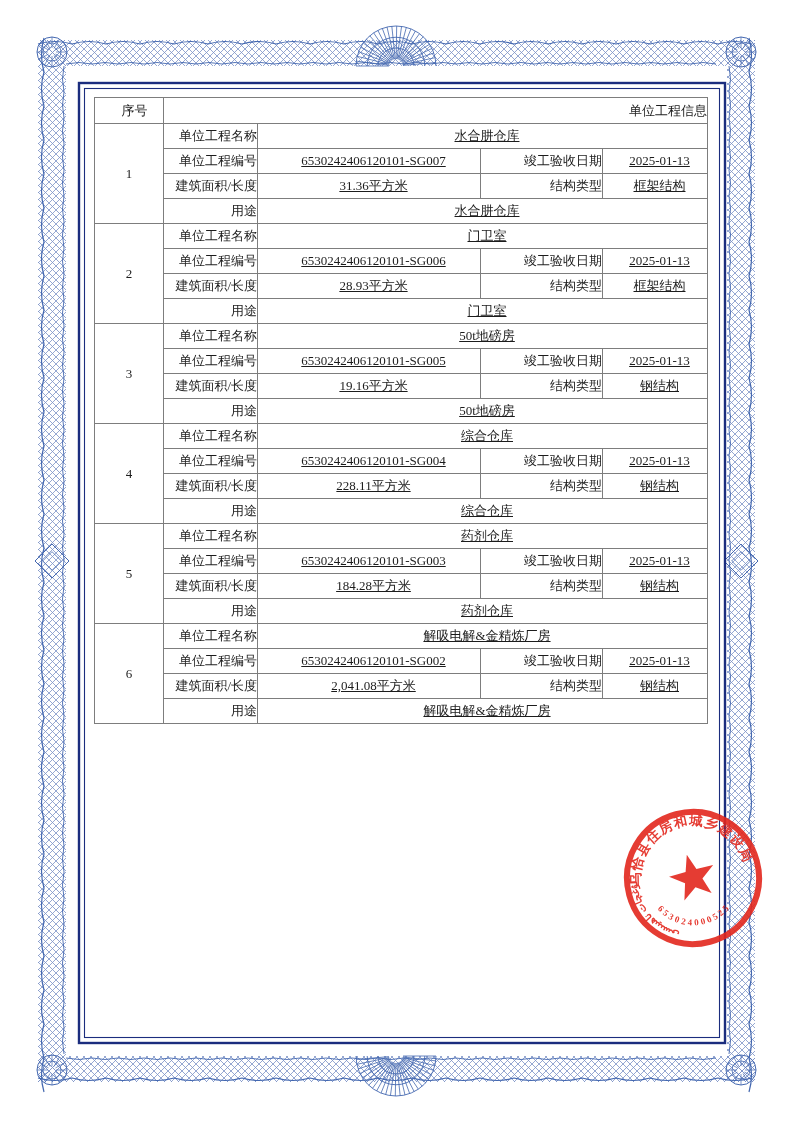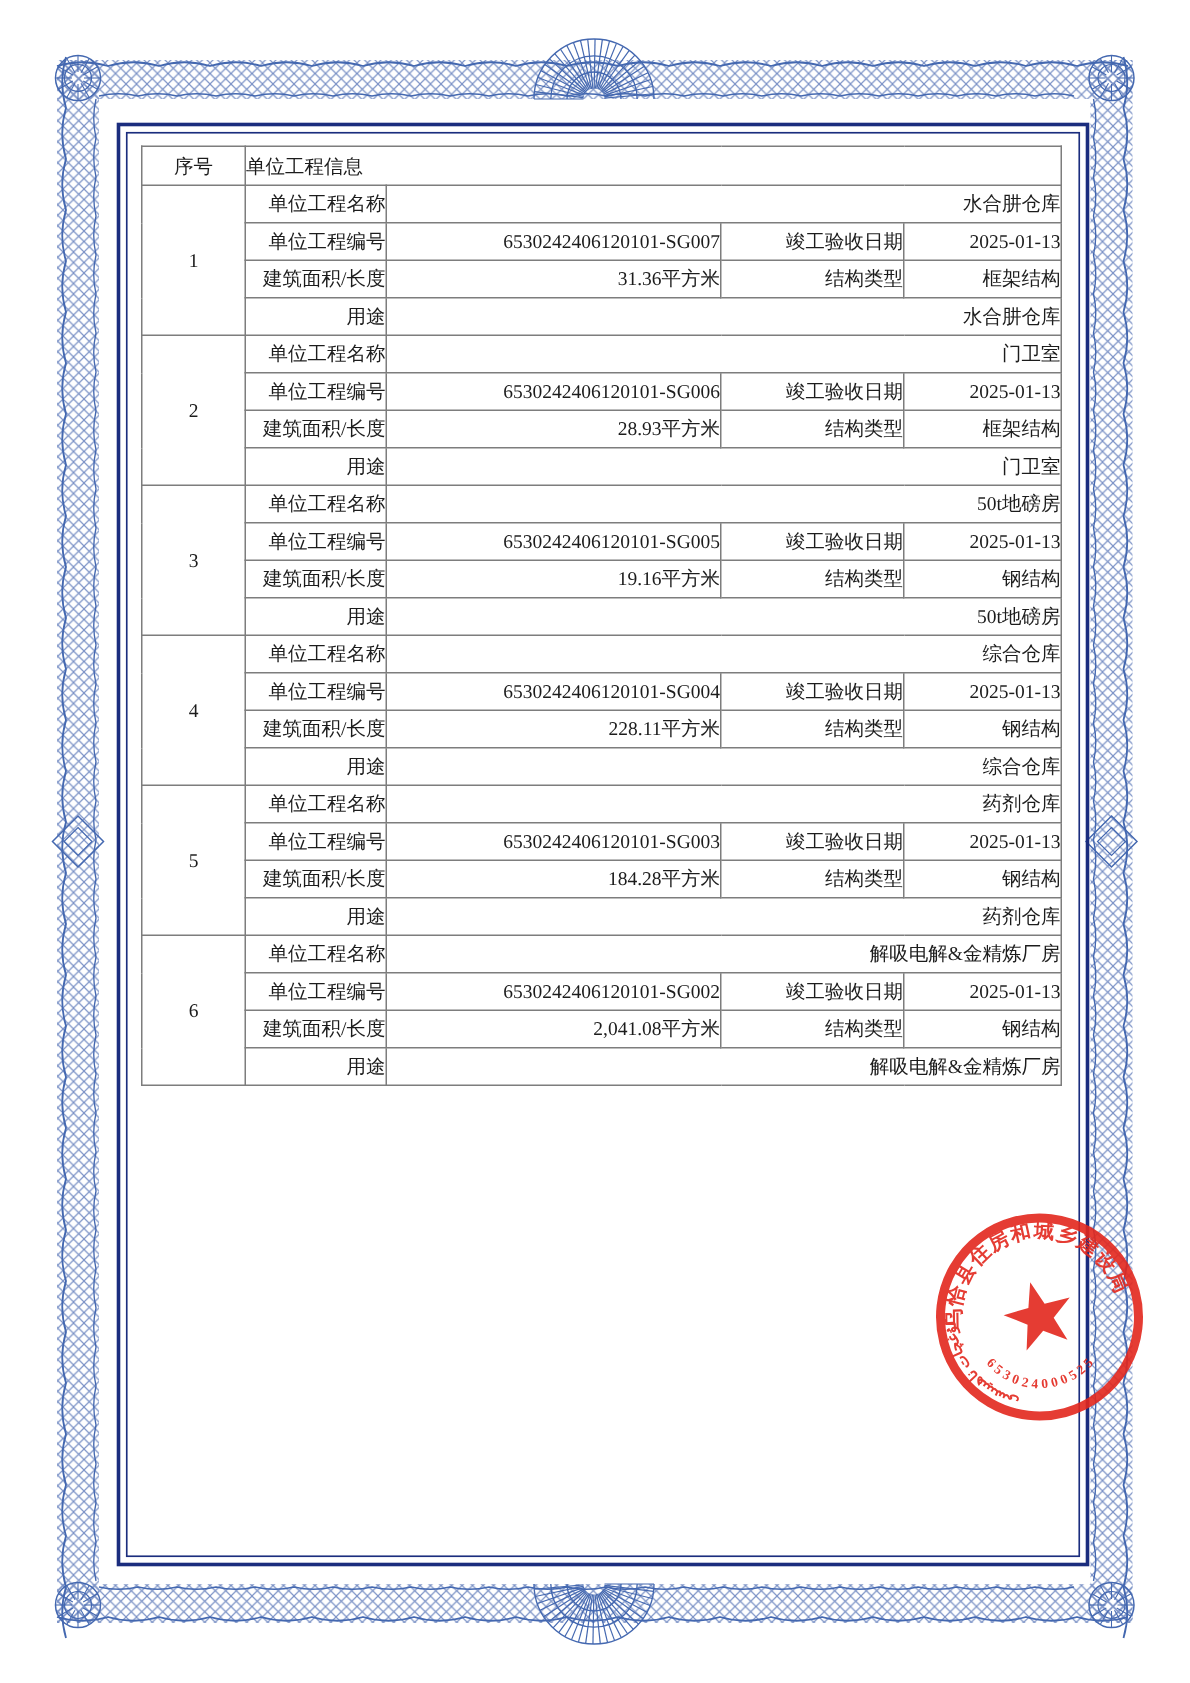--- a/index.html
+++ b/index.html
@@ -7,25 +7,25 @@
     position:relative;width:793px;height:1122px;background:#ffffff;overflow:hidden;
     font-family:"Liberation Serif","DejaVu Serif",serif;color:#1c1c1c;
   }
   .border-svg{position:absolute;left:0;top:0;width:793px;height:1122px;}
   .table-wrap{position:absolute;left:94px;top:97px;}
   table.unit{border-collapse:collapse;table-layout:fixed;width:613px;font-size:13px;}
   table.unit td,table.unit th{
     border:1px solid #7d7d7d;overflow:hidden;white-space:nowrap;
     font-weight:normal;height:24px;padding:0;
   }
-  table.unit tr.hdr td{height:25px;}
+  table.unit tr.hdr td{height:25px;padding-left:11px;}
   .c-no{text-align:center;}
   .c-label{text-align:right;}
-  .c-value{text-align:right;padding-left:9px !important;}
-  .c-title{text-align:left;}
+  .c-value{text-align:center;padding-left:9px !important;text-decoration:underline;}
+  .c-title{text-align:right;}
   .stamp{position:absolute;left:605px;top:790px;width:176px;height:176px;opacity:0.9;}
   .stamp text{font-family:"Liberation Serif","DejaVu Serif",serif;}
 </style>
 </head>
 <body>
 
 <div class="page">
 
   <svg class="border-svg" viewBox="0 0 793 1122" xmlns="http://www.w3.org/2000/svg">
     <defs>

